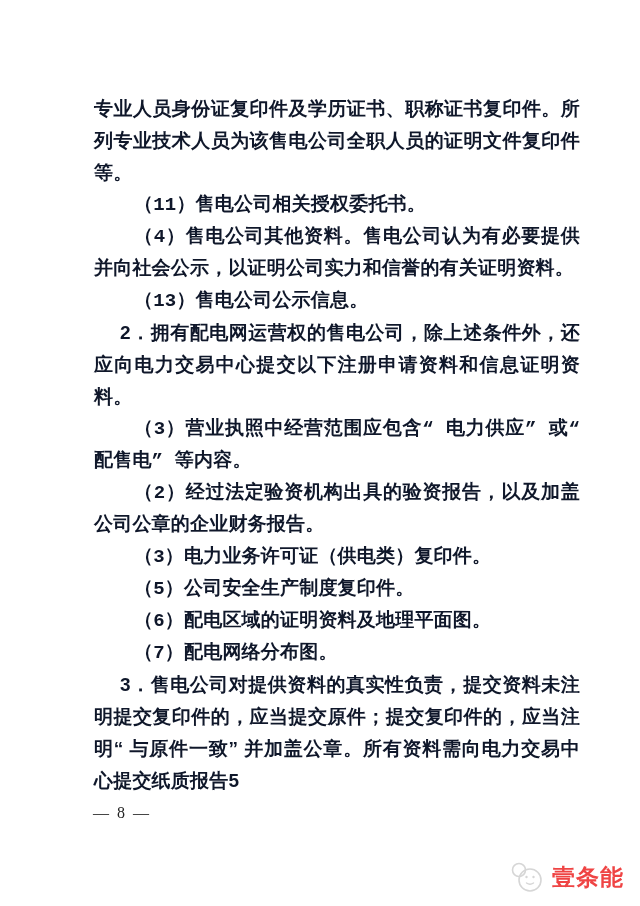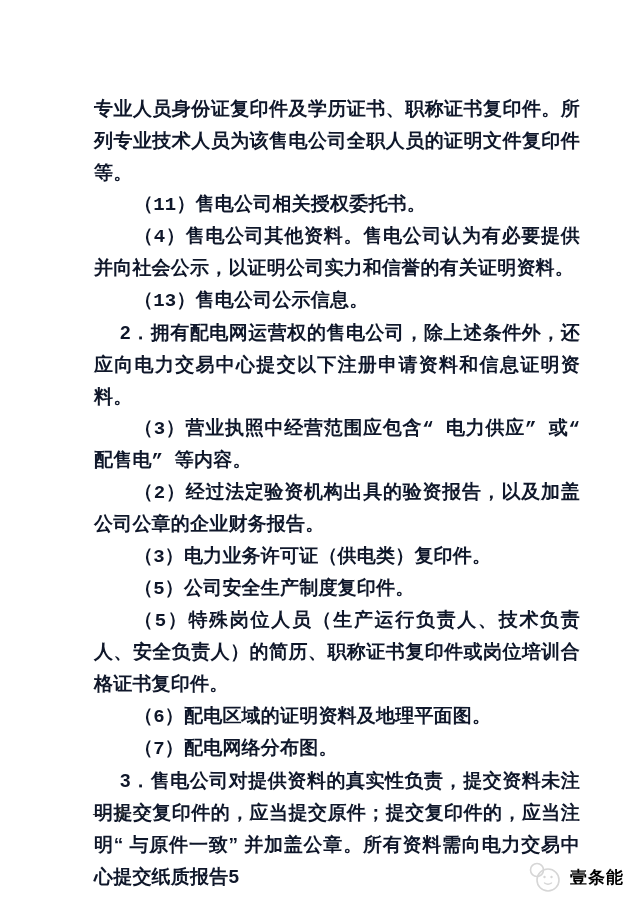--- a/index.html
+++ b/index.html
@@ -47,23 +47,23 @@
   }
   .watermark {
     position: absolute;
     right: 16px;
     bottom: 11px;
     display: flex;
     align-items: center;
     gap: 5px;
   }
   .watermark-text {
-    font-size: 17px;
+    font-size: 23px;
     font-weight: 700;
-    color: #000000;
+    color: #ef4444;
     letter-spacing: 1px;
   }
   .watermark-logo svg {
     display: block;
   }
 </style>
 </head>
 <body>
 
 <div class="page">
@@ -71,21 +71,20 @@
   <div class="content">
     <p class="para para-none">专业人员身份证复印件及学历证书、职称证书复印件。所列专业技术人员为该售电公司全职人员的证明文件复印件等。</p>
     <p class="para para-item">（11）售电公司相关授权委托书。</p>
     <p class="para para-item">（4）售电公司其他资料。售电公司认为有必要提供并向社会公示，以证明公司实力和信誉的有关证明资料。</p>
     <p class="para para-item">（13）售电公司公示信息。</p>
     <p class="para para-num">2．拥有配电网运营权的售电公司，除上述条件外，还应向电力交易中心提交以下注册申请资料和信息证明资料。</p>
     <p class="para para-item">（3）营业执照中经营范围应包含“ 电力供应” 或“ 配售电” 等内容。</p>
     <p class="para para-item">（2）经过法定验资机构出具的验资报告，以及加盖公司公章的企业财务报告。</p>
     <p class="para para-item">（3）电力业务许可证（供电类）复印件。</p>
     <p class="para para-item">（5）公司安全生产制度复印件。</p>
-    <p class="para para-item">（5）特殊岗位人员（生产运行负责人、技术负责人、安全负责人）的简历、职称证书复印件或岗位培训合格证书复印件。</p>
     <p class="para para-item">（6）配电区域的证明资料及地理平面图。</p>
     <p class="para para-item">（7）配电网络分布图。</p>
     <p class="para para-num">3．售电公司对提供资料的真实性负责，提交资料未注明提交复印件的，应当提交原件；提交复印件的，应当注明“ 与原件一致” 并加盖公章。所有资料需向电力交易中心提交纸质报告5</p>
   </div>
 
   <div class="page-number">— 8 —</div>
 
   <div class="watermark">
     <span class="watermark-logo">
       <svg width="38" height="36" viewBox="0 0 38 36">

